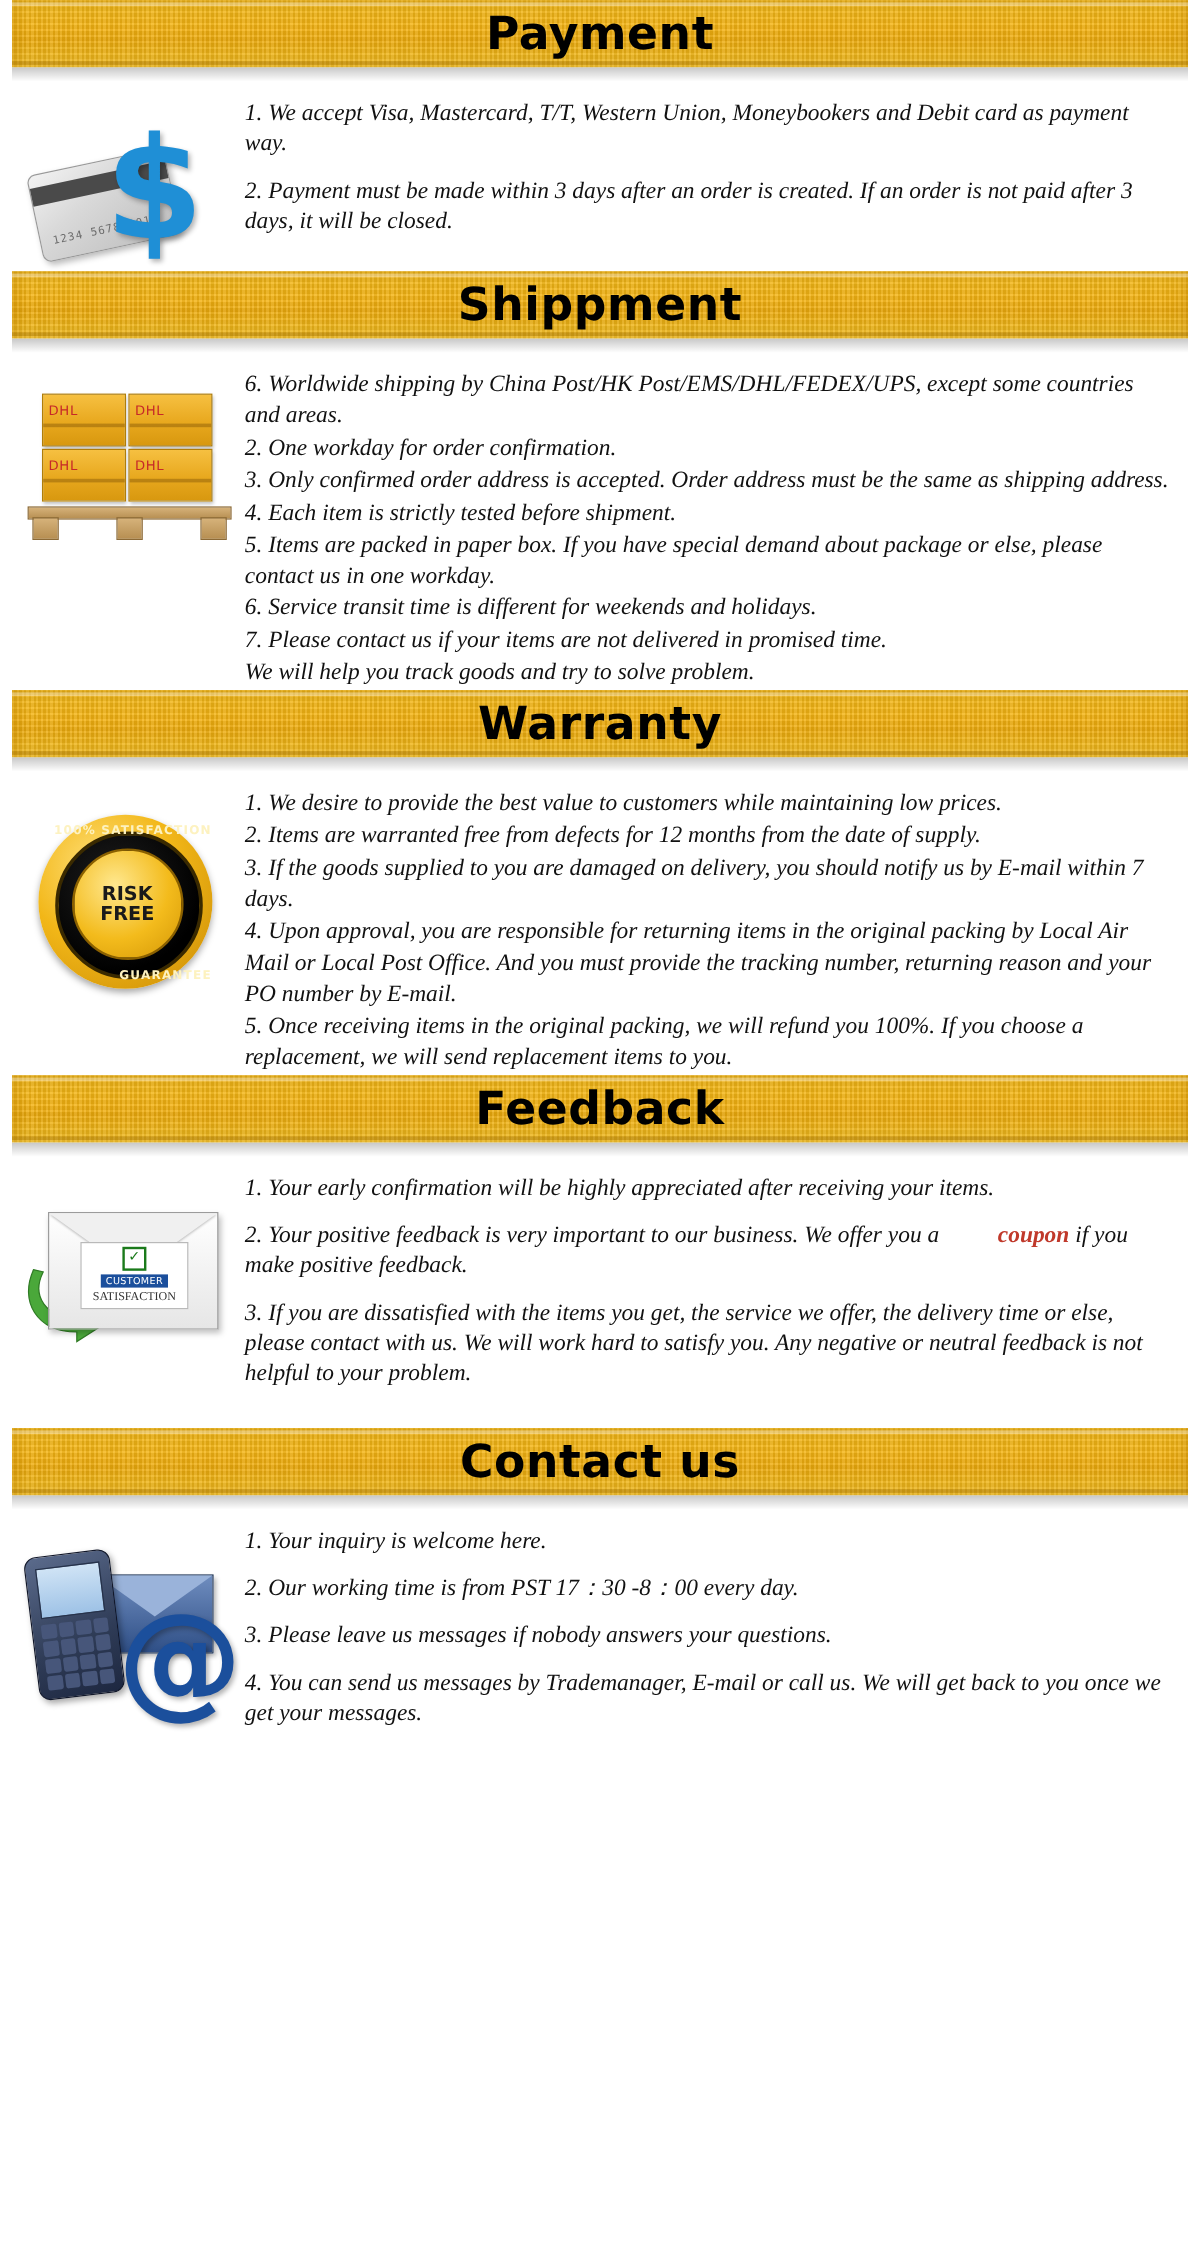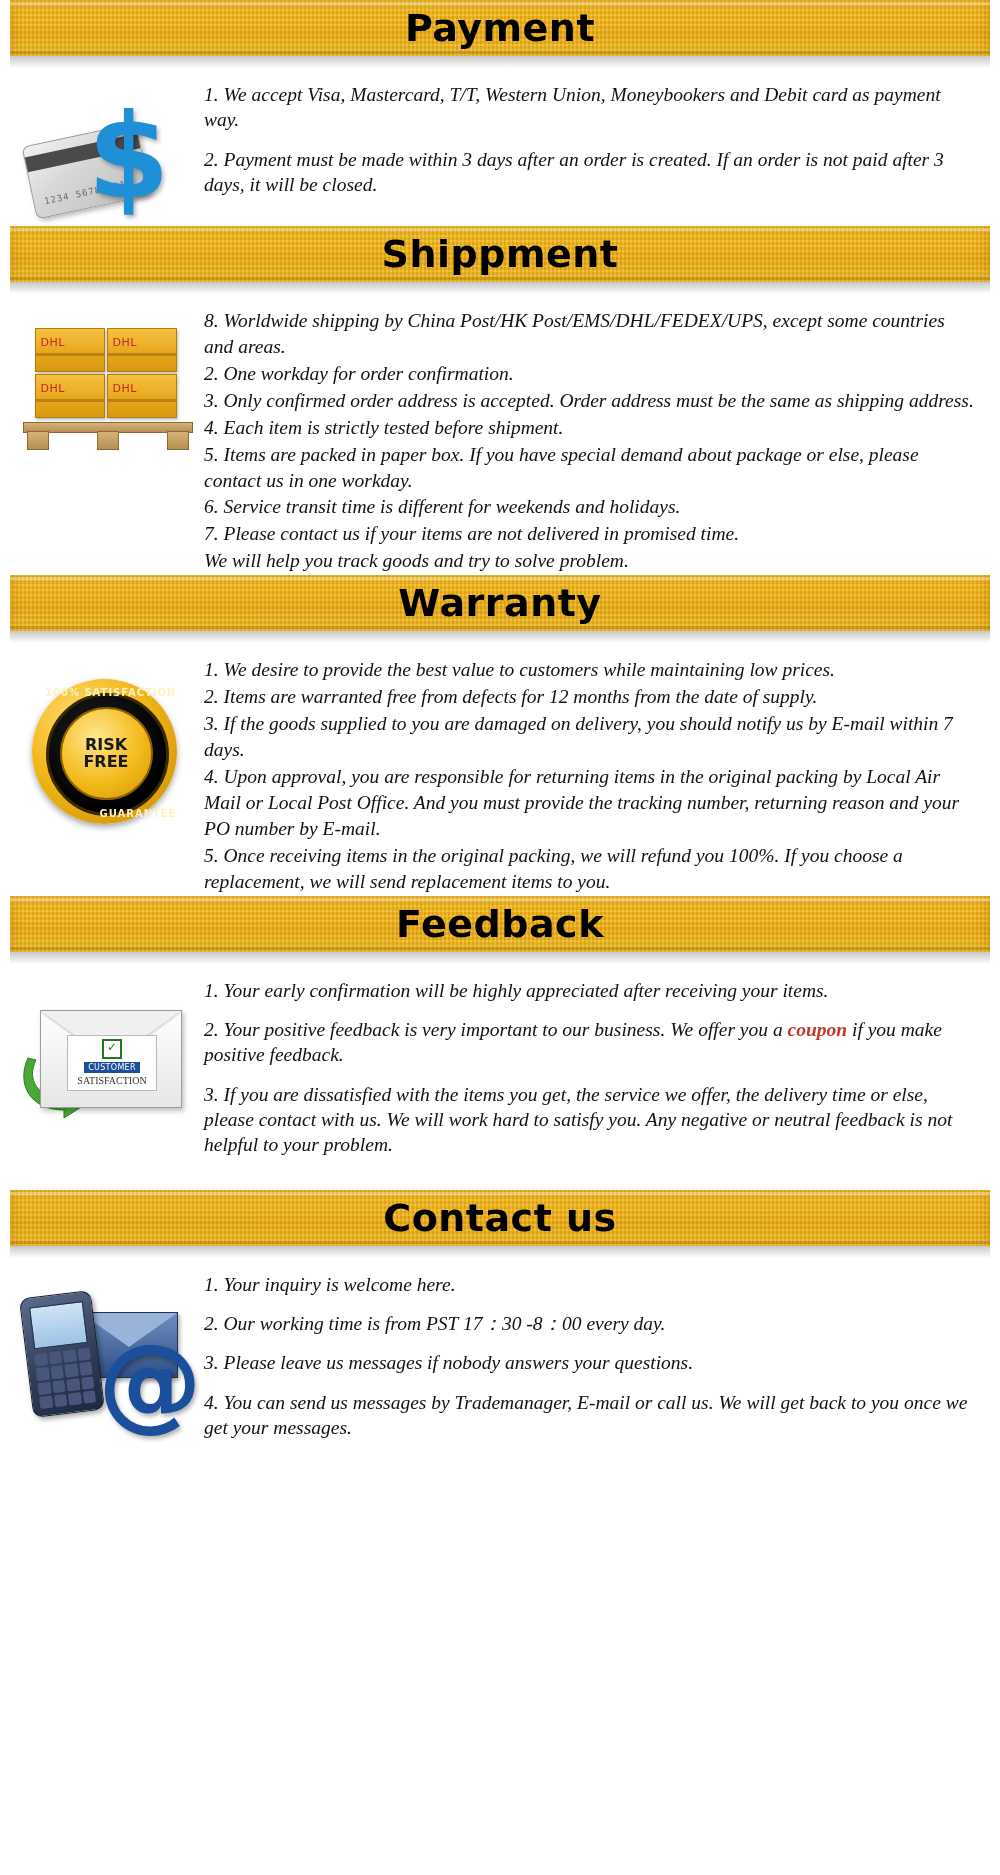--- a/index.html
+++ b/index.html
@@ -87,21 +87,21 @@
     font-size: 19.5px;
     line-height: 1.30;
     font-style: italic;
     font-family: "Liberation Serif", serif;
     color: #111;
   }
   .tight p {
     margin: 0 0 1px 0;
     line-height: 1.33;
   }
-  .coupon { color: #c0392b; font-weight: bold; }
+  .coupon { color: #c0392b; font-weight: bold; margin-left: 44px; }
 
   
   .card-art { position: relative; width: 175px; height: 130px; }
   .card-art .card {
     position: absolute; left: 6px; top: 38px;
     width: 115px; height: 72px;
     background: linear-gradient(150deg,#f2f2f2 0%, #d9d9d9 40%, #bdbdbd 100%);
     border: 1px solid #9a9a9a;
     border-radius: 7px;
     transform: rotate(-12deg);
@@ -326,21 +326,21 @@
         </div>
         <div class="pallet">
           <i class="top"></i>
             <i class="l1"></i>
             <i class="l2"></i>
             <i class="l3"></i>
         </div>
       </div>
     </div>
     <div class="text tight">
-      <p>8. Worldwide shipping by China Post/HK Post/EMS/DHL/FEDEX/UPS, except some countries and areas.</p>
+      <p>6. Worldwide shipping by China Post/HK Post/EMS/DHL/FEDEX/UPS, except some countries and areas.</p>
       <p>2. One workday for order confirmation.</p>
       <p>3. Only confirmed order address is accepted. Order address must be the same as shipping address.</p>
       <p>4. Each item is strictly tested before shipment.</p>
       <p>5. Items are packed in paper box. If you have special demand about package or else, please contact us in one workday.</p>
       <p>6. Service transit time is different for weekends and holidays.</p>
       <p>7. Please contact us if your items are not delivered in promised time.</p>
       <p>We will help you track goods and try to solve problem.</p>
     </div>
   </div>
 

